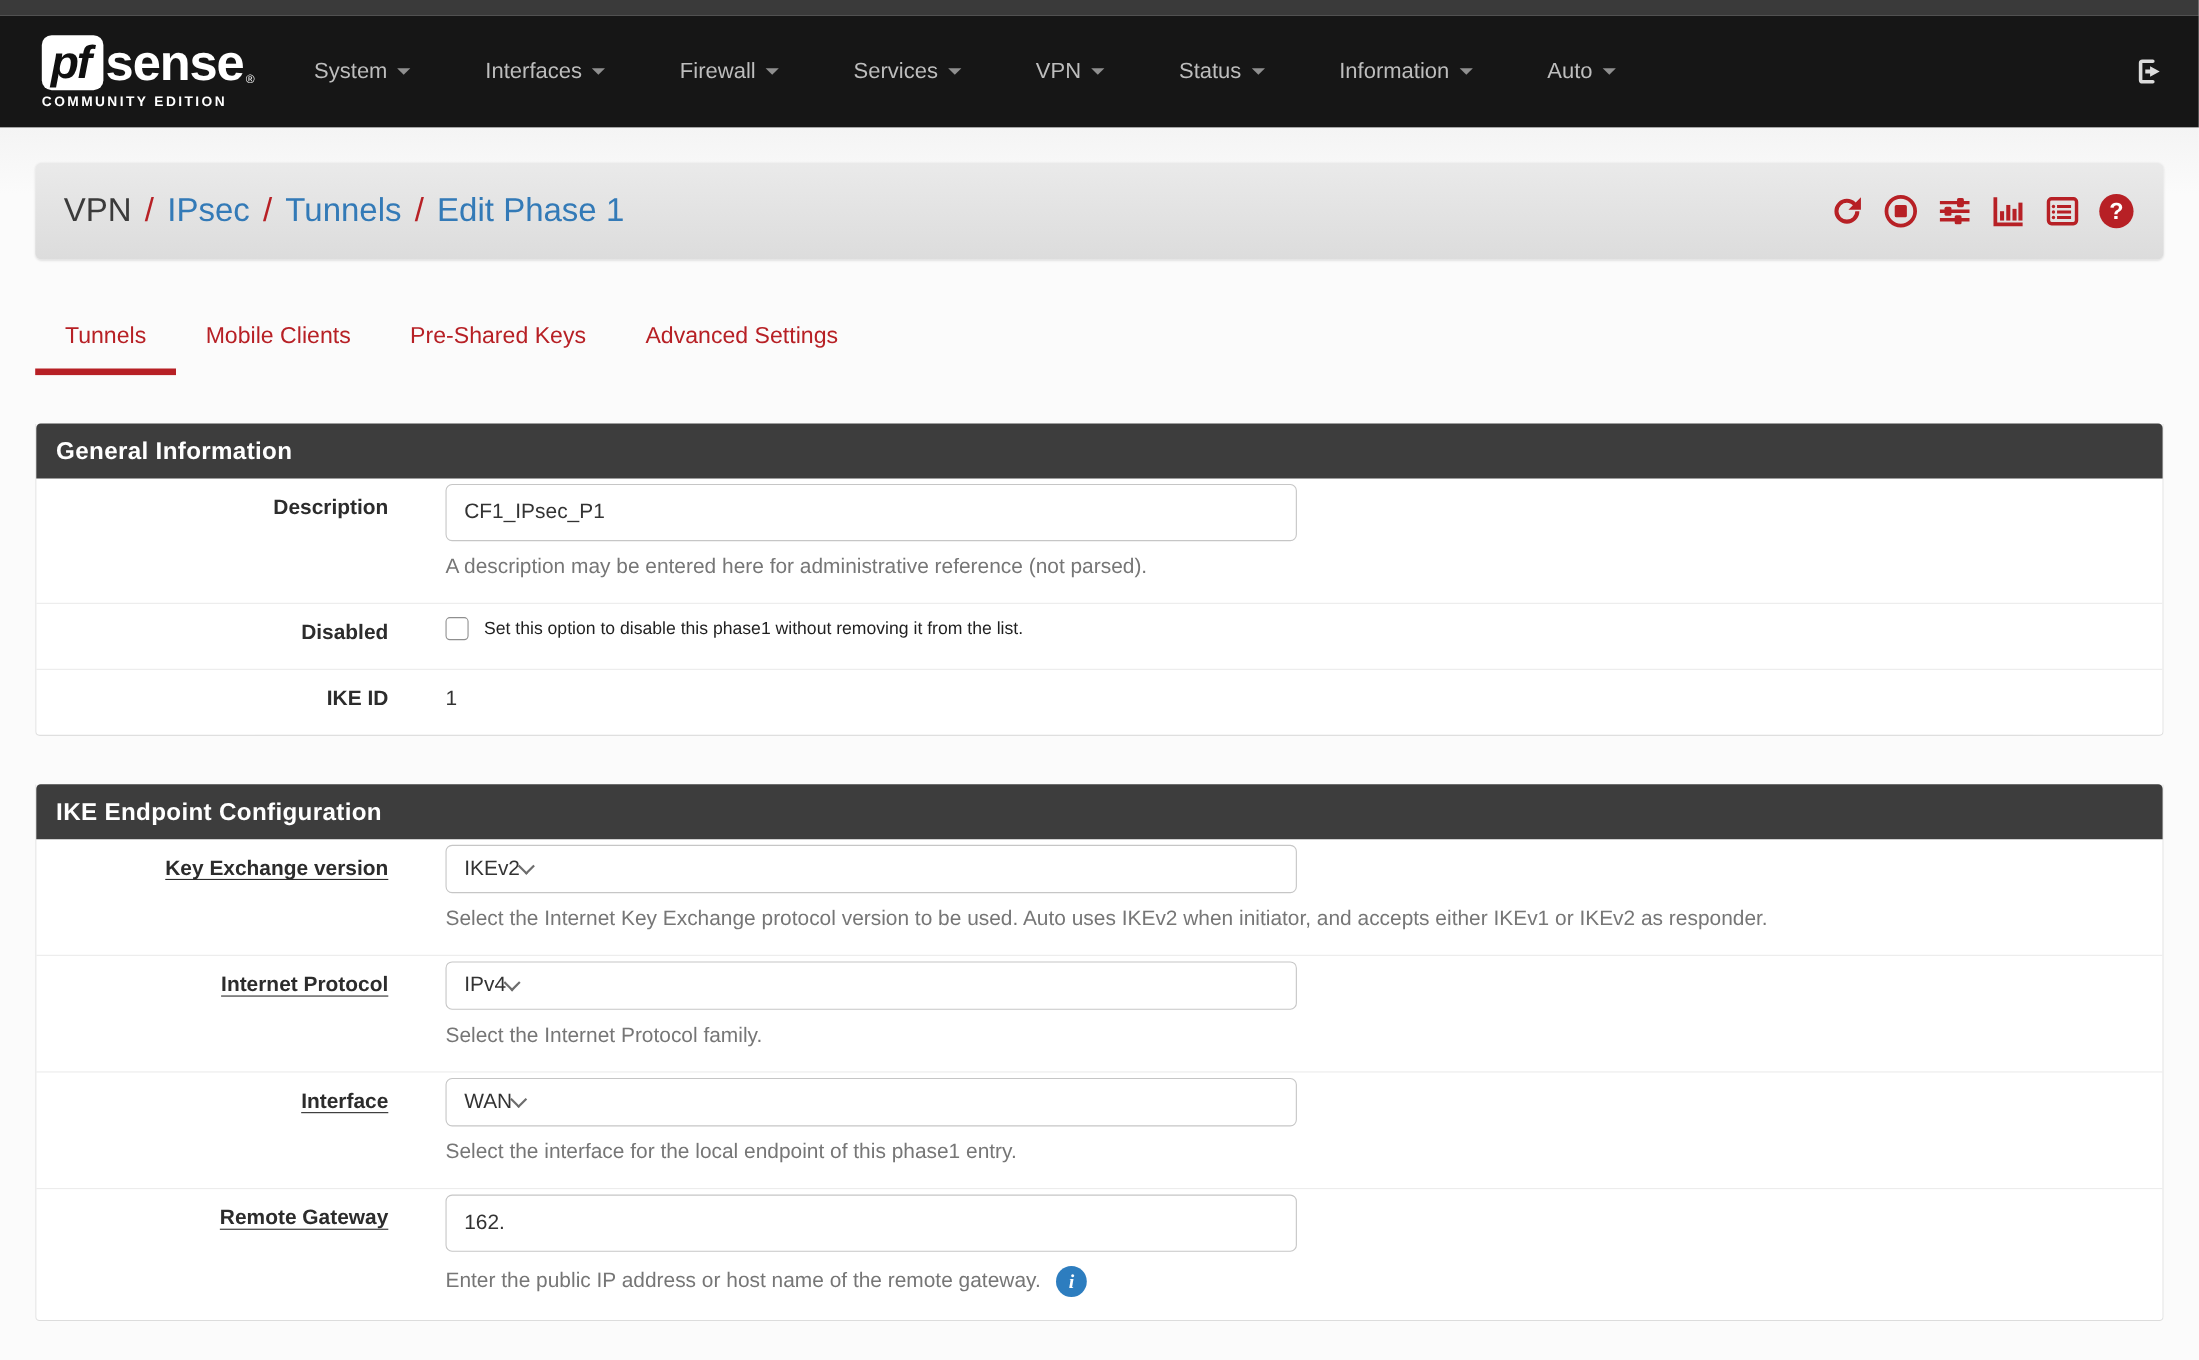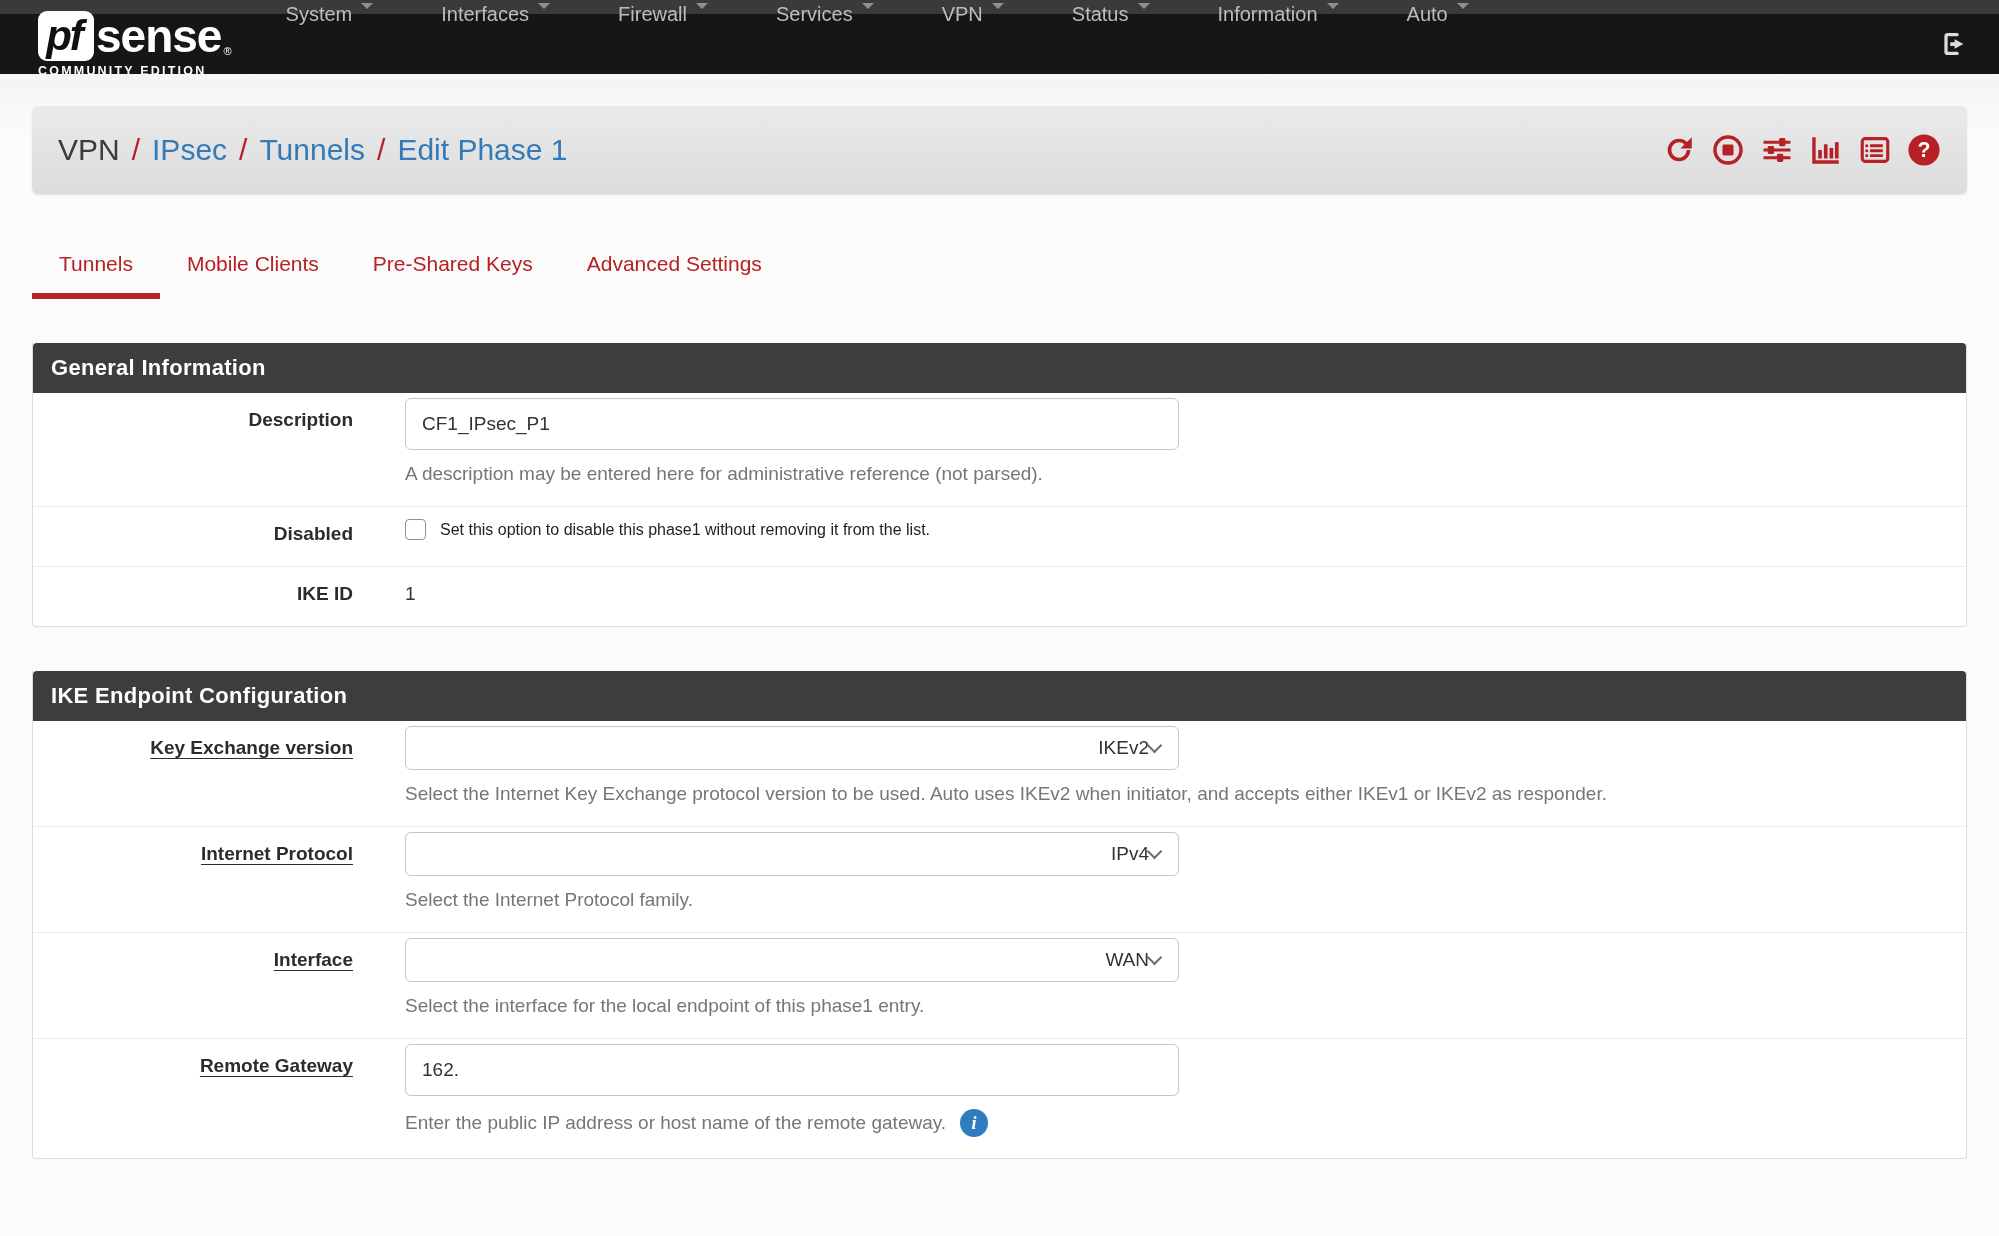--- a/index.html
+++ b/index.html
@@ -6,38 +6,38 @@
   html,body { width:1999px; height:1236px; overflow:hidden; }
   body {
     font-family:"Liberation Sans","DejaVu Sans",sans-serif;
     background:#fbfbfb; color:#333;
   }
   .page { width:1999px; height:1236px; overflow:hidden; background:#fbfbfb; }
 
   
   .top-strip { height:14px; background:#3a3a3a; }
   .navbar {
-    height:60px; background:#161616; display:flex; align-items:center;
+    height:102px; background:#161616; display:flex; align-items:center;
     padding:0 30px 0 38px;
   }
   .logo { display:flex; flex-direction:column; justify-content:center; margin-right:14px; }
   .logo-row { display:flex; align-items:center; }
   .pf-box {
     background:#fff; color:#101010; width:56px; height:50px; border-radius:9px;
     display:flex; align-items:center; justify-content:center;
     font-style:italic; font-weight:bold; font-size:42px; letter-spacing:-2px;
     padding-right:4px;
   }
   .sense { color:#fff; font-weight:bold; font-size:46px; letter-spacing:-1px; line-height:1; margin-left:2px; }
   .tm { color:#fff; font-size:11px; align-self:flex-end; margin:0 0 4px 2px; }
   .community { color:#fff; font-size:12.5px; font-weight:bold; letter-spacing:2.2px; margin-top:3px; }
   .nav-items { display:flex; list-style:none; align-items:center; margin-left:6px; }
   .nav-item {
     color:#bdbdbd; font-size:20px; padding:0 34px; cursor:pointer;
-    display:flex; height:82px;
+    display:flex; align-items:center; height:82px;
   }
   .caret {
     width:0; height:0; border-left:6px solid transparent; border-right:6px solid transparent;
     border-top:6px solid #8f8f8f; margin-left:9px; display:inline-block;
   }
   .signout { margin-left:auto; color:#dcdcdc; cursor:pointer; display:flex; align-items:center; }
   .signout svg { width:30px; height:30px; }
 
   
   .head-wrap { padding:32px 32px 0; background:linear-gradient(#f4f4f4,#fbfbfb 60px); }
@@ -79,21 +79,21 @@
   }
   .row-label.underlined { text-decoration:underline; text-underline-offset:4px; }
   .row-content { margin-left:52px; flex:1; }
   .text-input {
     width:774px; height:52px; border:1px solid #c6c6c6; border-radius:6px;
     font-size:19px; padding:0 16px; color:#333; background:#fff; outline:none;
     font-family:Liberation Sans, sans-serif;
   }
   .select-box {
     width:774px; height:44px; border:1px solid #c6c6c6; border-radius:6px;
-    background:#fff; display:flex; align-items:center; justify-content:flex-end;
+    background:#fff; display:flex; align-items:center; justify-content:flex-start;
     padding:0 18px 0 16px; font-size:19px; color:#333; cursor:pointer;
   }
   .chevron {
     width:11px; height:11px; border-right:2px solid #6d6d6d; border-bottom:2px solid #6d6d6d;
     transform:rotate(45deg); margin-top:-6px;
   }
   .help-text { margin-top:13px; font-size:19px; color:#767676; display:flex; align-items:center; }
   .checkbox-row { display:flex; align-items:center; padding-top:7px; }
   .checkbox {
     width:21px; height:21px; border:1px solid #8f8f8f; border-radius:4px; background:#fff;

